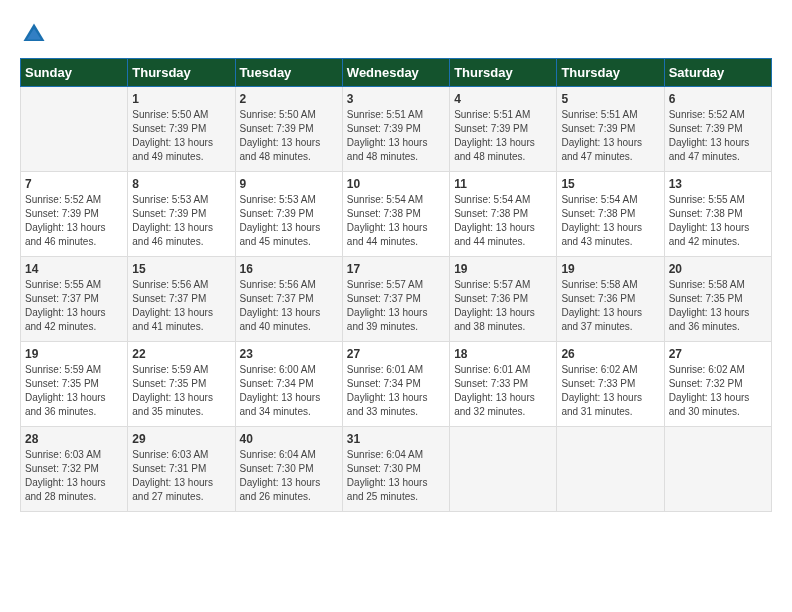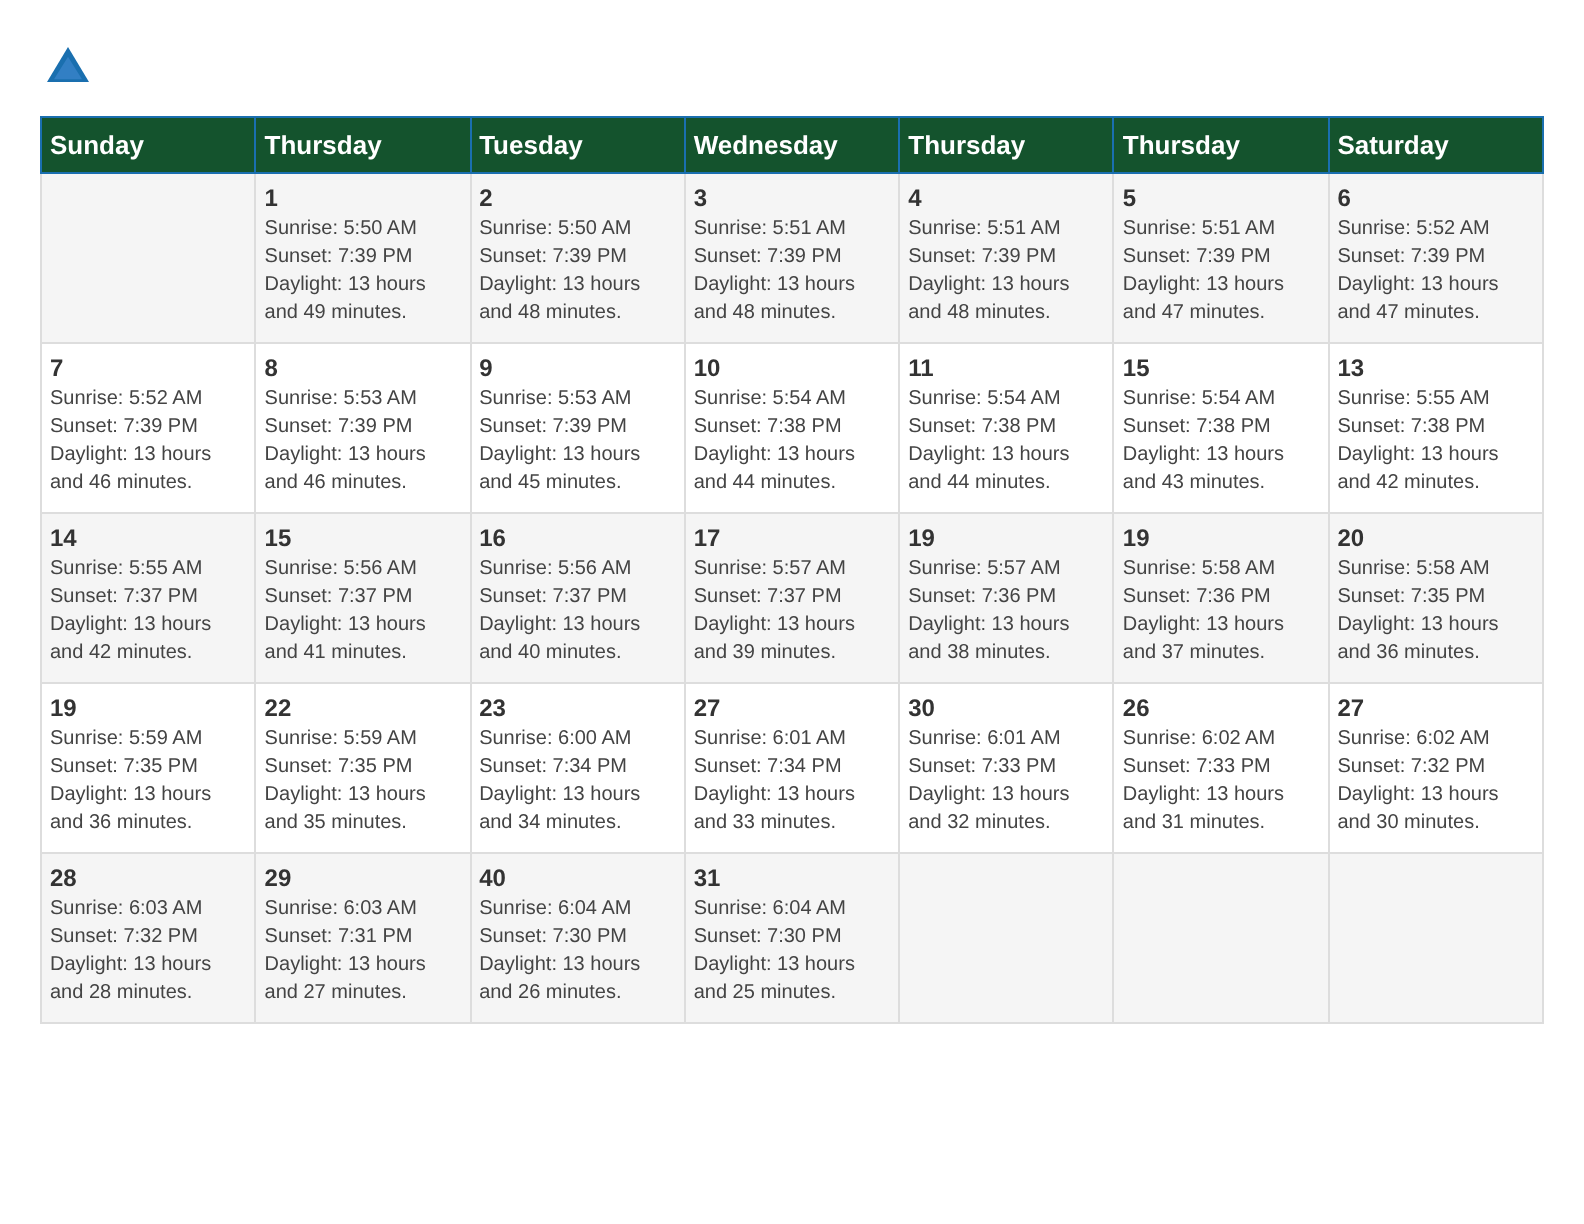--- a/index.html
+++ b/index.html
@@ -301,21 +301,21 @@
 and 34 minutes.</div>
         </td>
         <td>
           <span class="day-number">27</span>
           <div class="day-info" style="white-space: pre-line;">Sunrise: 6:01 AM
 Sunset: 7:34 PM
 Daylight: 13 hours
 and 33 minutes.</div>
         </td>
         <td>
-          <span class="day-number">30</span>
+          <span class="day-number">18</span>
           <div class="day-info" style="white-space: pre-line;">Sunrise: 6:01 AM
 Sunset: 7:33 PM
 Daylight: 13 hours
 and 32 minutes.</div>
         </td>
         <td>
           <span class="day-number">26</span>
           <div class="day-info" style="white-space: pre-line;">Sunrise: 6:02 AM
 Sunset: 7:33 PM
 Daylight: 13 hours

